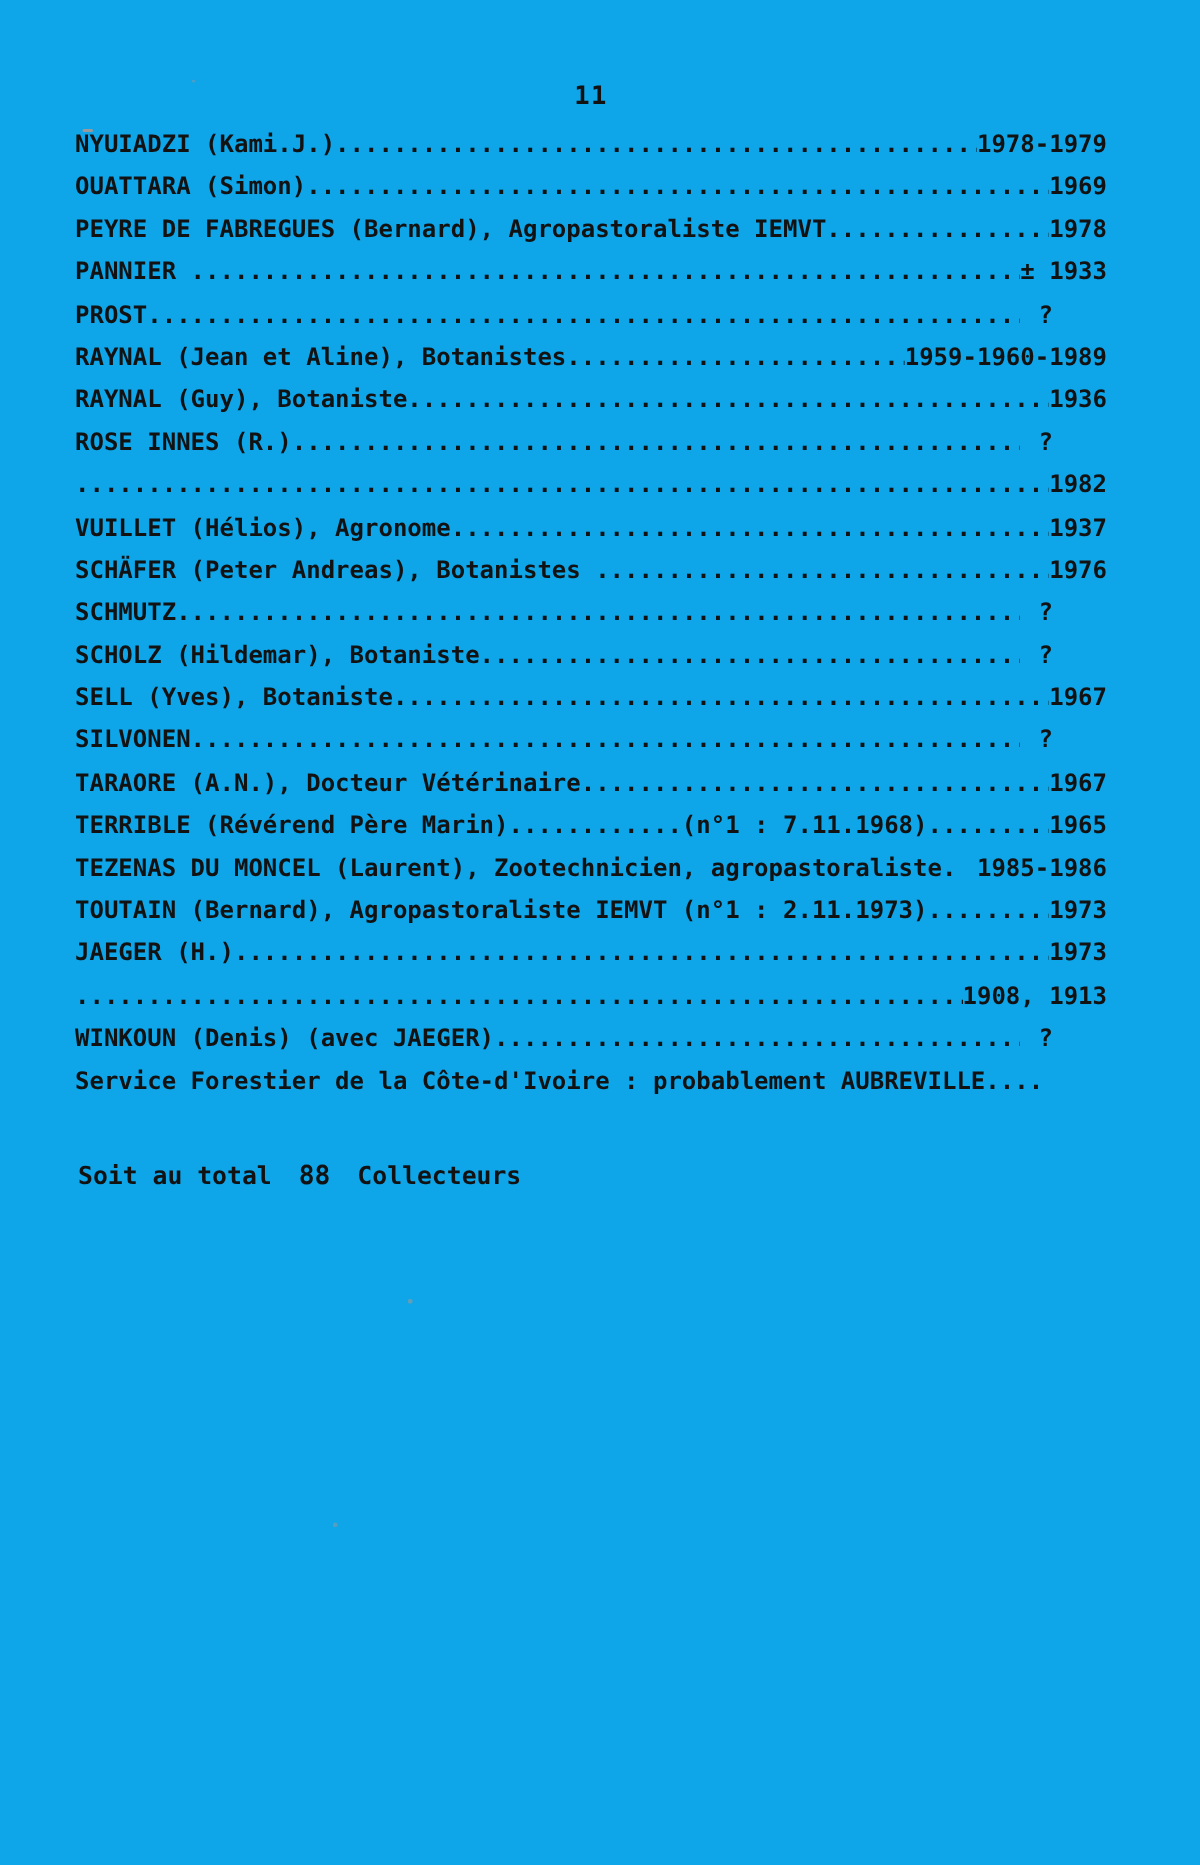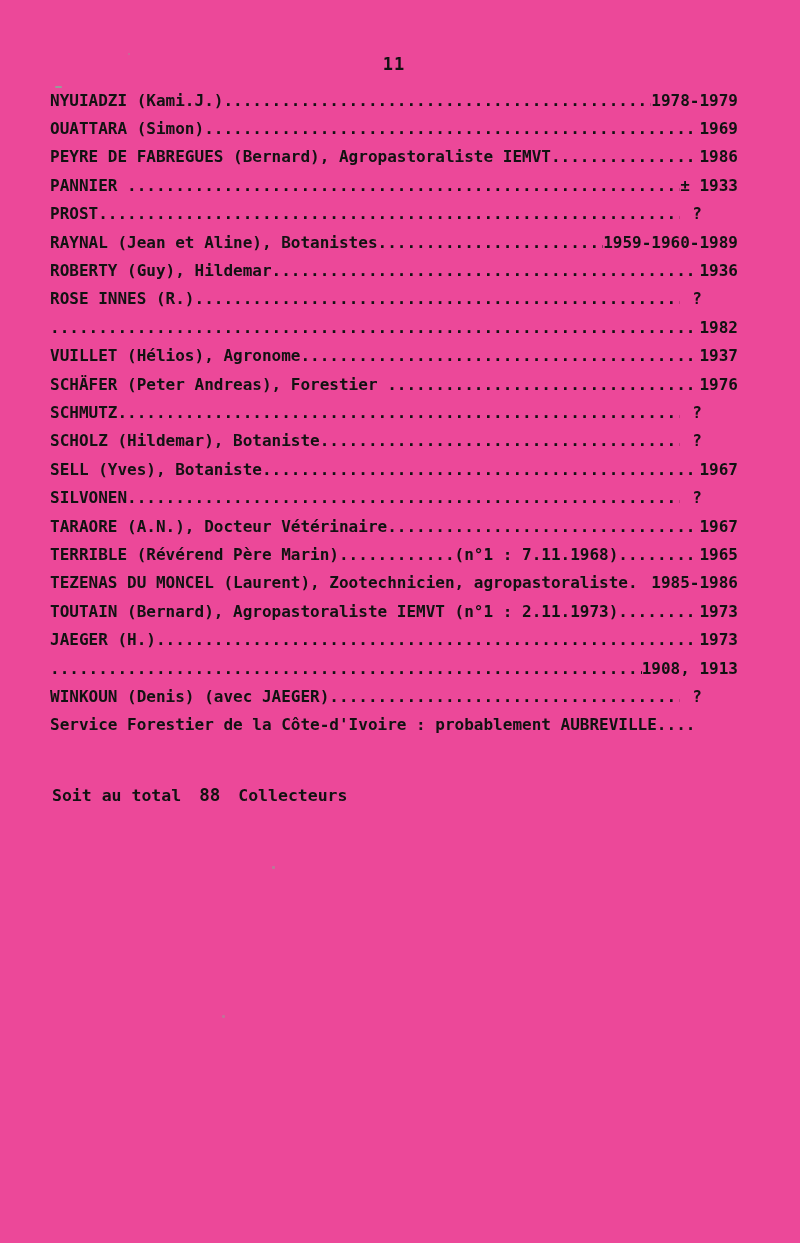--- a/index.html
+++ b/index.html
@@ -1,60 +1,60 @@
 <!DOCTYPE html>
 <html><head>
 <meta charset="utf-8">
 <style>
   html, body { margin:0; padding:0; background:#ffffff; }
   .page {
-    position:relative; width:800px; height:1243px; background:#ec4899;
+    position:relative; width:800px; height:1243px; background:#0ea5e9;
     font-family:"DejaVu Sans Mono", monospace; font-weight:bold; color:#121212;
     overflow:hidden;
   }
   .pageno {
     position:absolute; top:54px; left:50px; width:688px;
     text-align:center; font-size:17px; letter-spacing:1px;
   }
   .list { position:absolute; top:86px; left:50px; width:688px; }
   .row {
-    display:flex; align-items:center; height:28.4px;
+    display:flex; align-items:flex-start; height:28.4px;
     font-size:16px; white-space:pre; overflow:hidden;
   }
   .left  { flex:0 0 auto; }
   .dots  { flex:1 1 auto; min-width:0; overflow:hidden; }
   .spacer{ flex:1 1 auto; }
   .right { flex:0 0 auto; }
   .right.q { margin-left:12px; margin-right:36px; }
   .footer {
     position:absolute; top:770px; left:52px; font-size:16.5px;
     display:flex; align-items:baseline;
   }
-  .footer .count { margin:15px 18px; font-size:17.5px; }
+  .footer .count { margin:4px 18px; font-size:17.5px; }
   .speck { position:absolute; background:#9a9a9a; border-radius:1px; }
 </style>
 </head>
 <body>
 
 <div class="page">
 
   <div class="pageno">11</div>
 
   <div class="list" id="list">
       <div class="row"><span class="left">NYUIADZI (Kami.J.)</span><span class="dots">................................................................................................................................................................</span><span class="right">1978-1979</span></div>
       <div class="row"><span class="left">OUATTARA (Simon)</span><span class="dots">................................................................................................................................................................</span><span class="right">1969</span></div>
-      <div class="row"><span class="left">PEYRE DE FABREGUES (Bernard), Agropastoraliste IEMVT</span><span class="dots">................................................................................................................................................................</span><span class="right">1986</span></div>
+      <div class="row"><span class="left">PEYRE DE FABREGUES (Bernard), Agropastoraliste IEMVT</span><span class="dots">................................................................................................................................................................</span><span class="right">1978</span></div>
       <div class="row"><span class="left">PANNIER </span><span class="dots">................................................................................................................................................................</span><span class="right">± 1933</span></div>
       <div class="row"><span class="left">PROST</span><span class="dots">................................................................................................................................................................</span><span class="right q">?</span></div>
       <div class="row"><span class="left">RAYNAL (Jean et Aline), Botanistes</span><span class="dots">................................................................................................................................................................</span><span class="right">1959-1960-1989</span></div>
-      <div class="row"><span class="left">ROBERTY (Guy), Hildemar</span><span class="dots">................................................................................................................................................................</span><span class="right">1936</span></div>
+      <div class="row"><span class="left">RAYNAL (Guy), Botaniste</span><span class="dots">................................................................................................................................................................</span><span class="right">1936</span></div>
       <div class="row"><span class="left">ROSE INNES (R.)</span><span class="dots">................................................................................................................................................................</span><span class="right q">?</span></div>
       <div class="row"><span class="dots">................................................................................................................................................................</span><span class="right">1982</span></div>
       <div class="row"><span class="left">VUILLET (Hélios), Agronome</span><span class="dots">................................................................................................................................................................</span><span class="right">1937</span></div>
-      <div class="row"><span class="left">SCHÄFER (Peter Andreas), Forestier </span><span class="dots">................................................................................................................................................................</span><span class="right">1976</span></div>
+      <div class="row"><span class="left">SCHÄFER (Peter Andreas), Botanistes </span><span class="dots">................................................................................................................................................................</span><span class="right">1976</span></div>
       <div class="row"><span class="left">SCHMUTZ</span><span class="dots">................................................................................................................................................................</span><span class="right q">?</span></div>
       <div class="row"><span class="left">SCHOLZ (Hildemar), Botaniste</span><span class="dots">................................................................................................................................................................</span><span class="right q">?</span></div>
       <div class="row"><span class="left">SELL (Yves), Botaniste</span><span class="dots">................................................................................................................................................................</span><span class="right">1967</span></div>
       <div class="row"><span class="left">SILVONEN</span><span class="dots">................................................................................................................................................................</span><span class="right q">?</span></div>
       <div class="row"><span class="left">TARAORE (A.N.), Docteur Vétérinaire</span><span class="dots">................................................................................................................................................................</span><span class="right">1967</span></div>
       <div class="row"><span class="left">TERRIBLE (Révérend Père Marin)............(n°1 : 7.11.1968)</span><span class="dots">................................................................................................................................................................</span><span class="right">1965</span></div>
       <div class="row"><span class="left">TEZENAS DU MONCEL (Laurent), Zootechnicien, agropastoraliste.</span><span class="spacer"></span><span class="right">1985-1986</span></div>
       <div class="row"><span class="left">TOUTAIN (Bernard), Agropastoraliste IEMVT (n°1 : 2.11.1973)</span><span class="dots">................................................................................................................................................................</span><span class="right">1973</span></div>
       <div class="row"><span class="left">JAEGER (H.)</span><span class="dots">................................................................................................................................................................</span><span class="right">1973</span></div>
       <div class="row"><span class="dots">................................................................................................................................................................</span><span class="right">1908, 1913</span></div>

